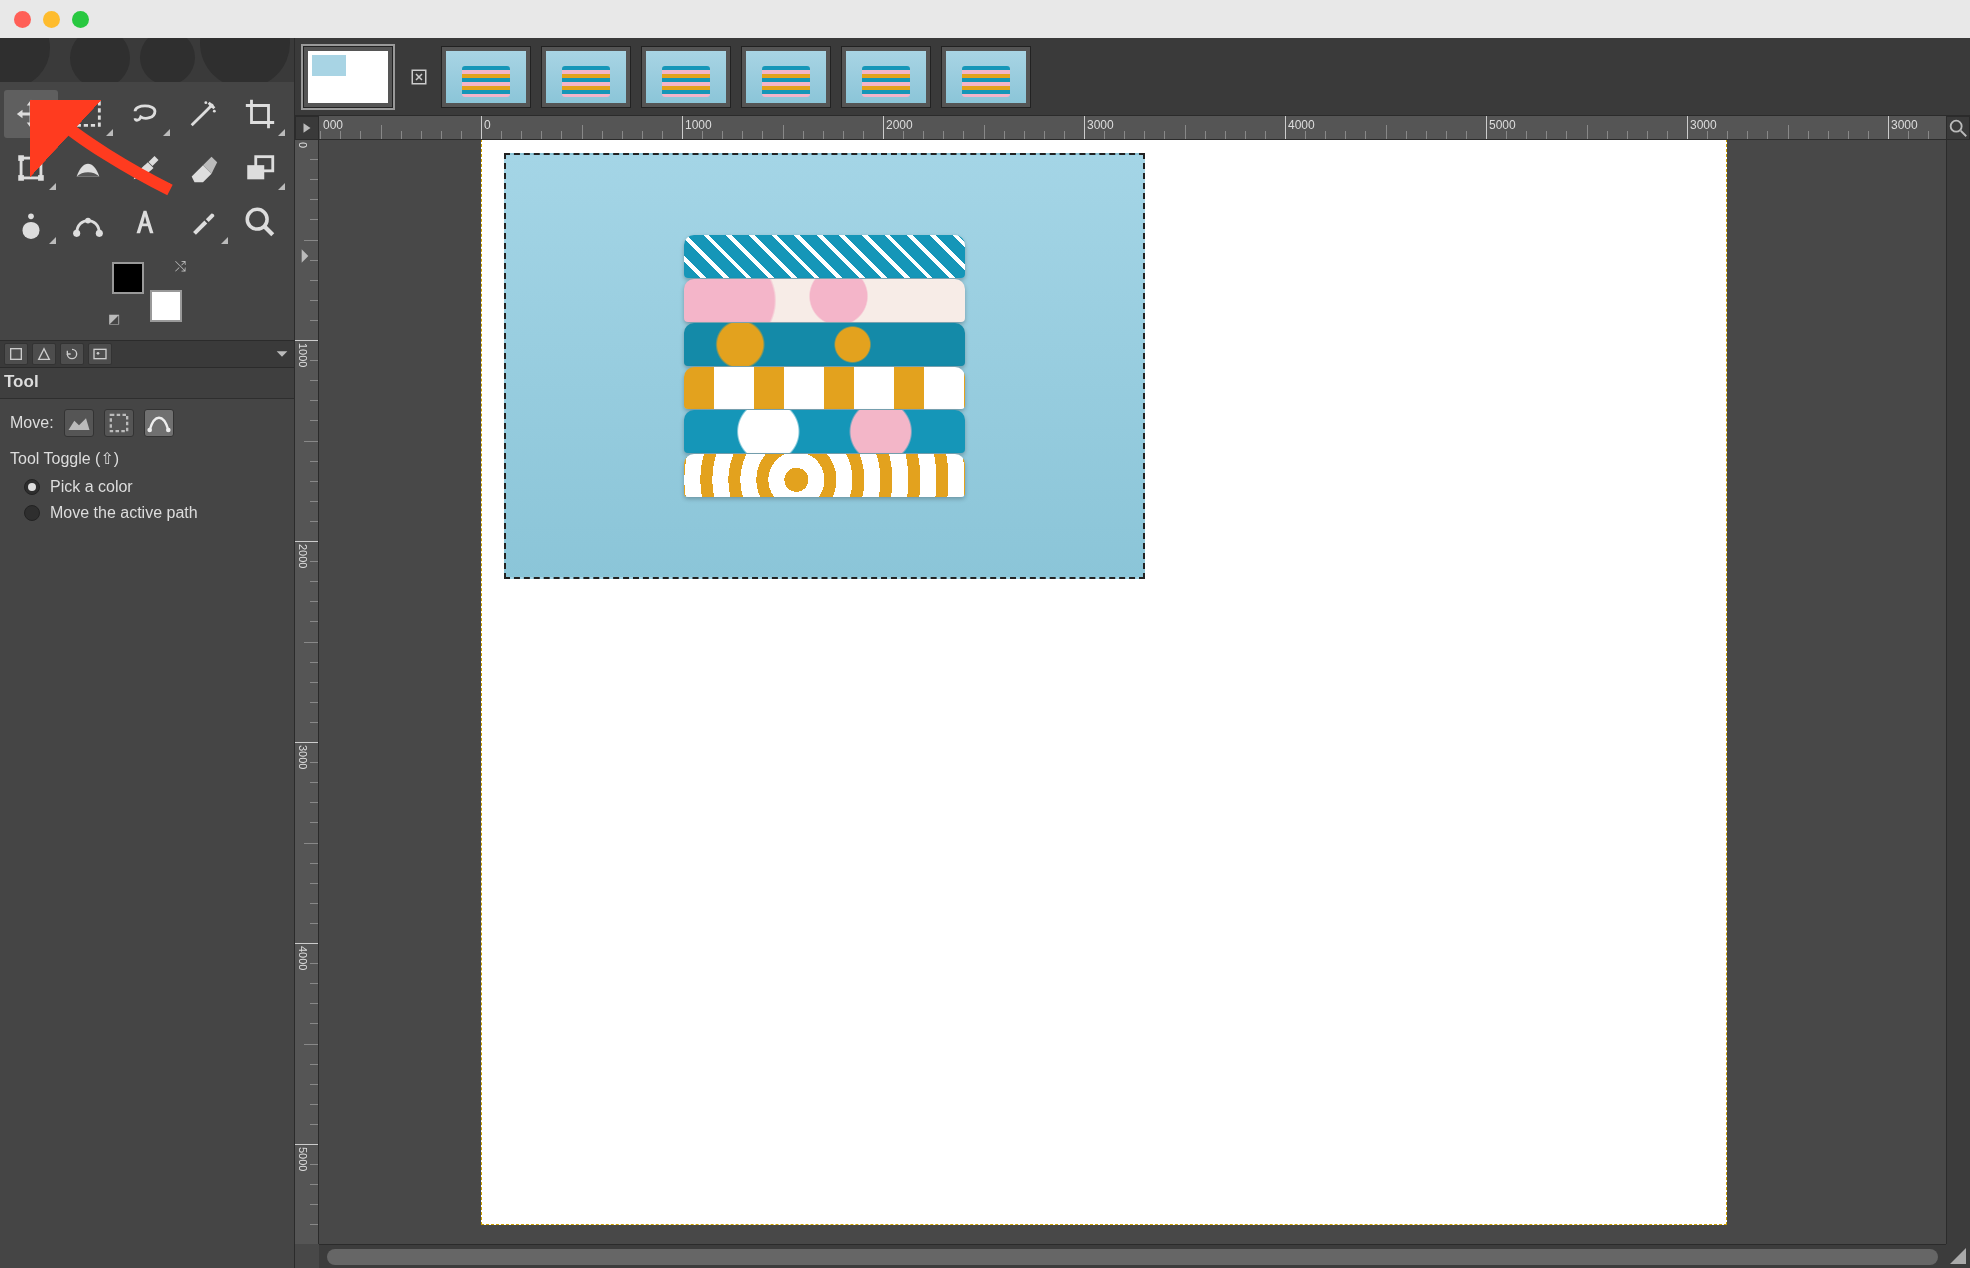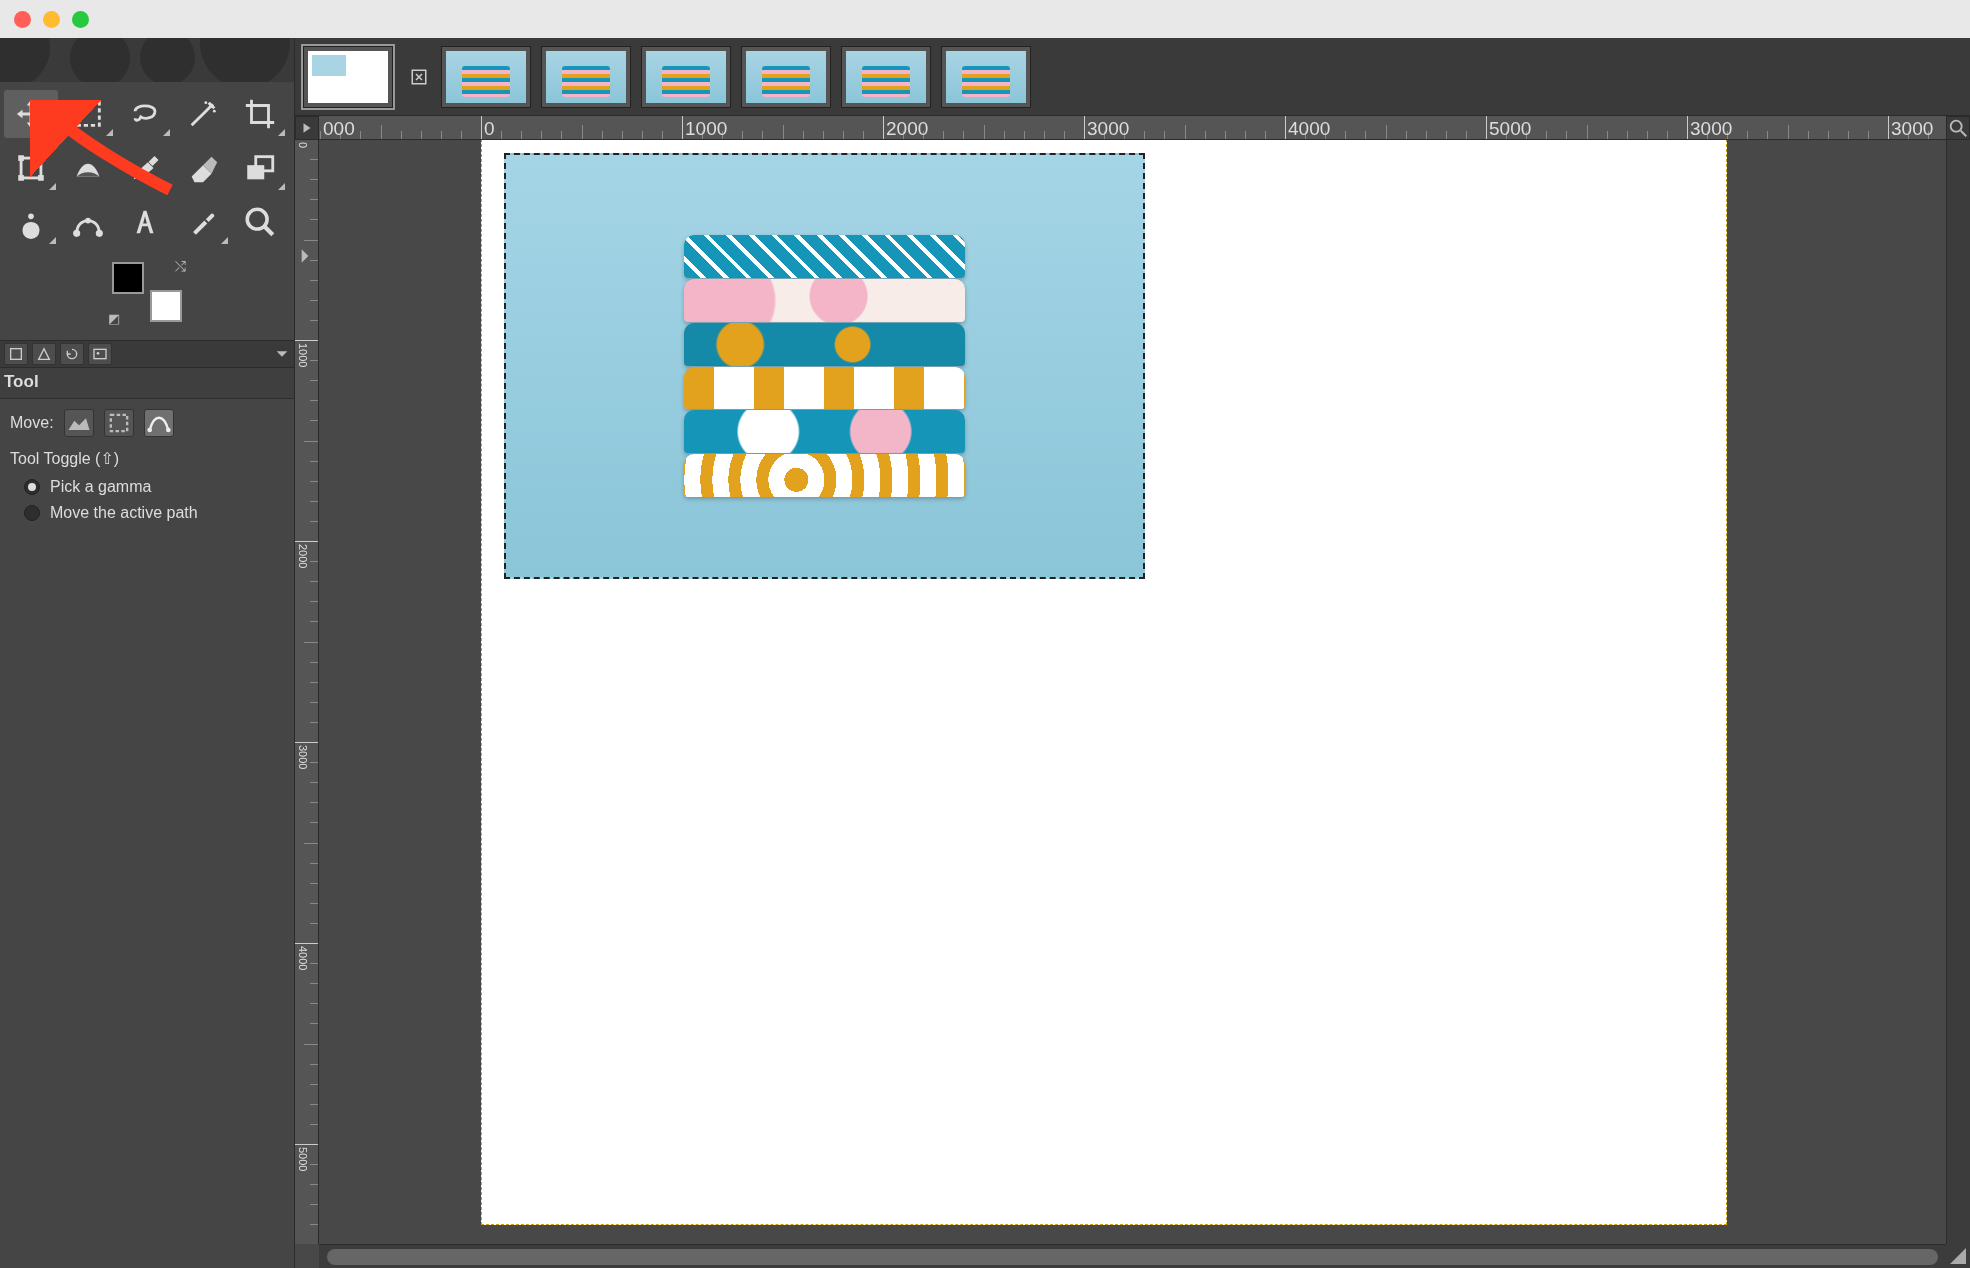--- a/index.html
+++ b/index.html
@@ -162,21 +162,21 @@
     background:#555; border-bottom:1px solid #2b2b2b;
     overflow:hidden; z-index:4;
   }
   .ruler-v {
     position:absolute; left:0; top:24px; bottom:24px; width:24px;
     background:#555; border-right:1px solid #2b2b2b;
     overflow:hidden; z-index:4;
   }
   .ruler-h .tick { position:absolute; top:0; width:1px; height:100%; background:#888; }
   .ruler-h .tick.major { background:#ccc; }
-  .ruler-h .lbl { position:absolute; top:2px; font-size:19px; color:#ddd; }
+  .ruler-h .lbl { position:absolute; top:2px; font-size:12px; color:#ddd; }
   .ruler-v .tick { position:absolute; left:0; height:1px; width:100%; background:#888; }
   .ruler-v .tick.major { background:#ccc; }
   .ruler-v .lbl { position:absolute; left:2px; font-size:11px; color:#ddd; writing-mode:vertical-rl; }
   .viewport {
     position:absolute; left:24px; right:24px; top:24px; bottom:24px;
     background:#484848; overflow:hidden;
   }
   .canvas {
     position:absolute;
     background:#fff;
@@ -390,21 +390,21 @@
               <path d="M4 18 C8 4 16 4 20 18" fill="none" stroke="#eee" stroke-width="2"></path>
               <circle cx="4" cy="18" r="2" fill="#eee"></circle>
               <circle cx="20" cy="18" r="2" fill="#eee"></circle>
             </svg>
           </div>
       </div>
       <div class="opt-section-title">Tool Toggle  (⇧)</div>
       <div id="radio-list">
           <div class="radio-row">
             <div class="radio checked"></div>
-            <span>Pick a gamma</span>
+            <span>Pick a color</span>
           </div>
           <div class="radio-row">
             <div class="radio"></div>
             <span>Move the active path</span>
           </div>
         </div>
     </div>
   </div>
 
   <div class="work-area">

